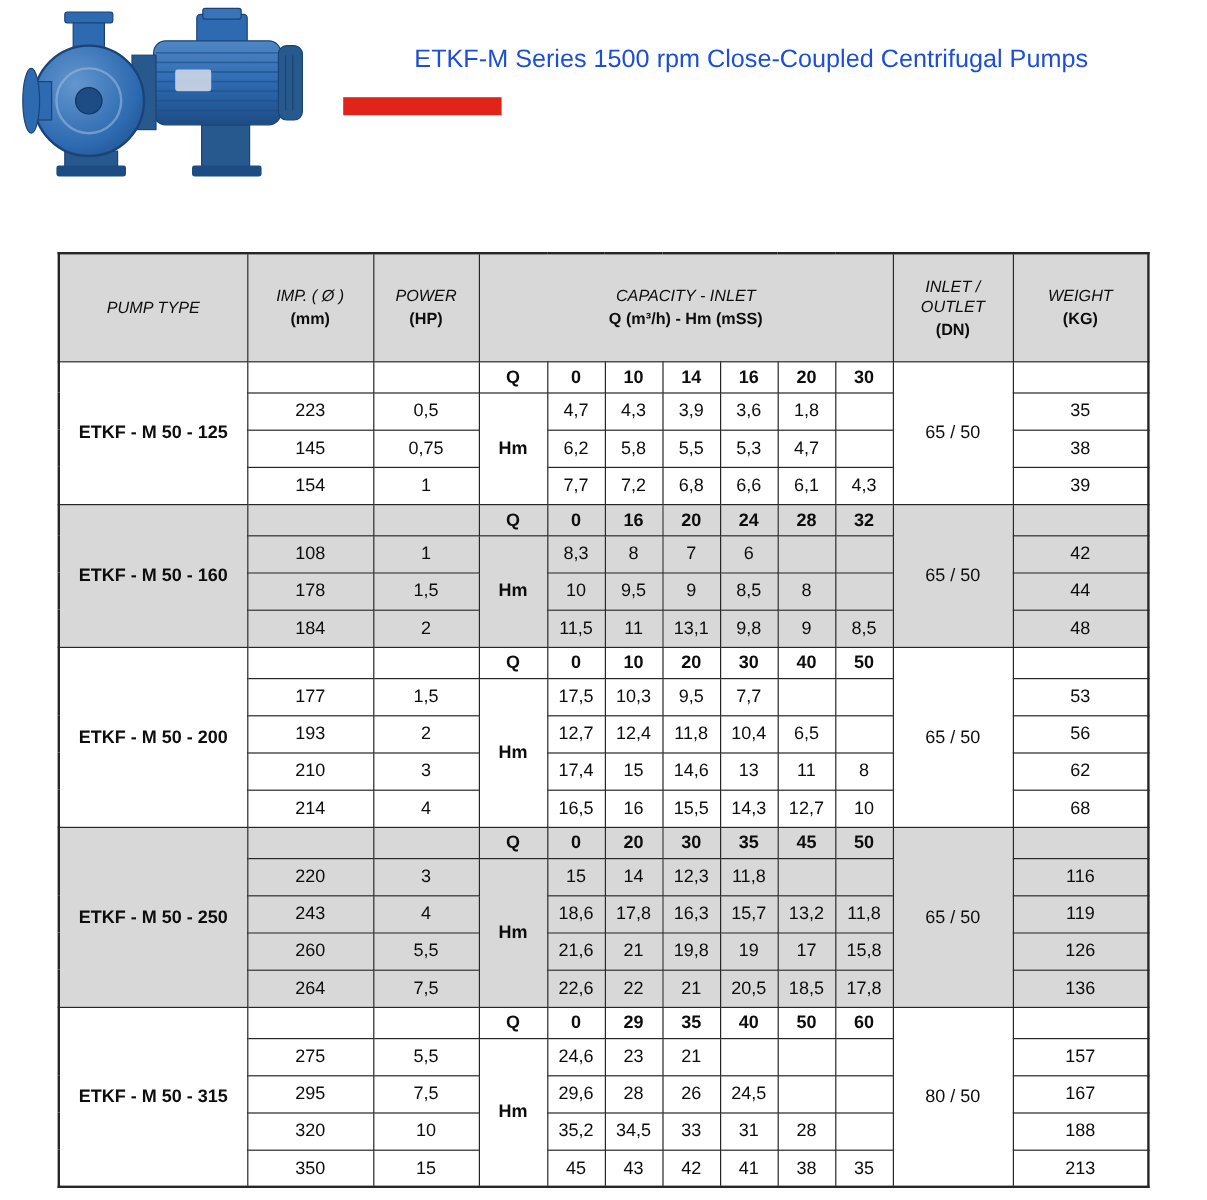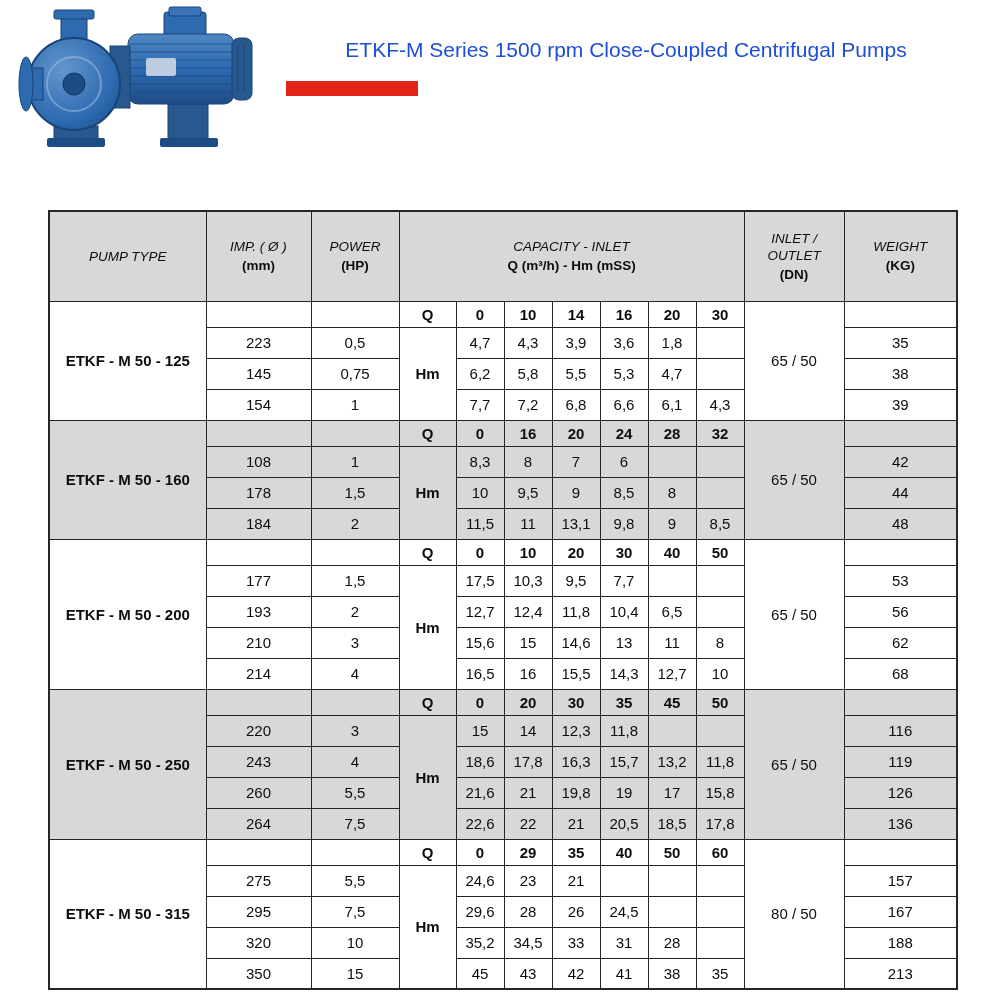--- a/index.html
+++ b/index.html
@@ -309,21 +309,21 @@
           <td>12,4</td>
           <td>11,8</td>
           <td>10,4</td>
           <td>6,5</td>
           <td></td>
           <td>56</td>
         </tr>
         <tr class="drow">
           <td>210</td>
           <td>3</td>
-          <td>15,6</td>
+          <td>17,4</td>
           <td>15</td>
           <td>14,6</td>
           <td>13</td>
           <td>11</td>
           <td>8</td>
           <td>62</td>
         </tr>
         <tr class="drow">
           <td>214</td>
           <td>4</td>

